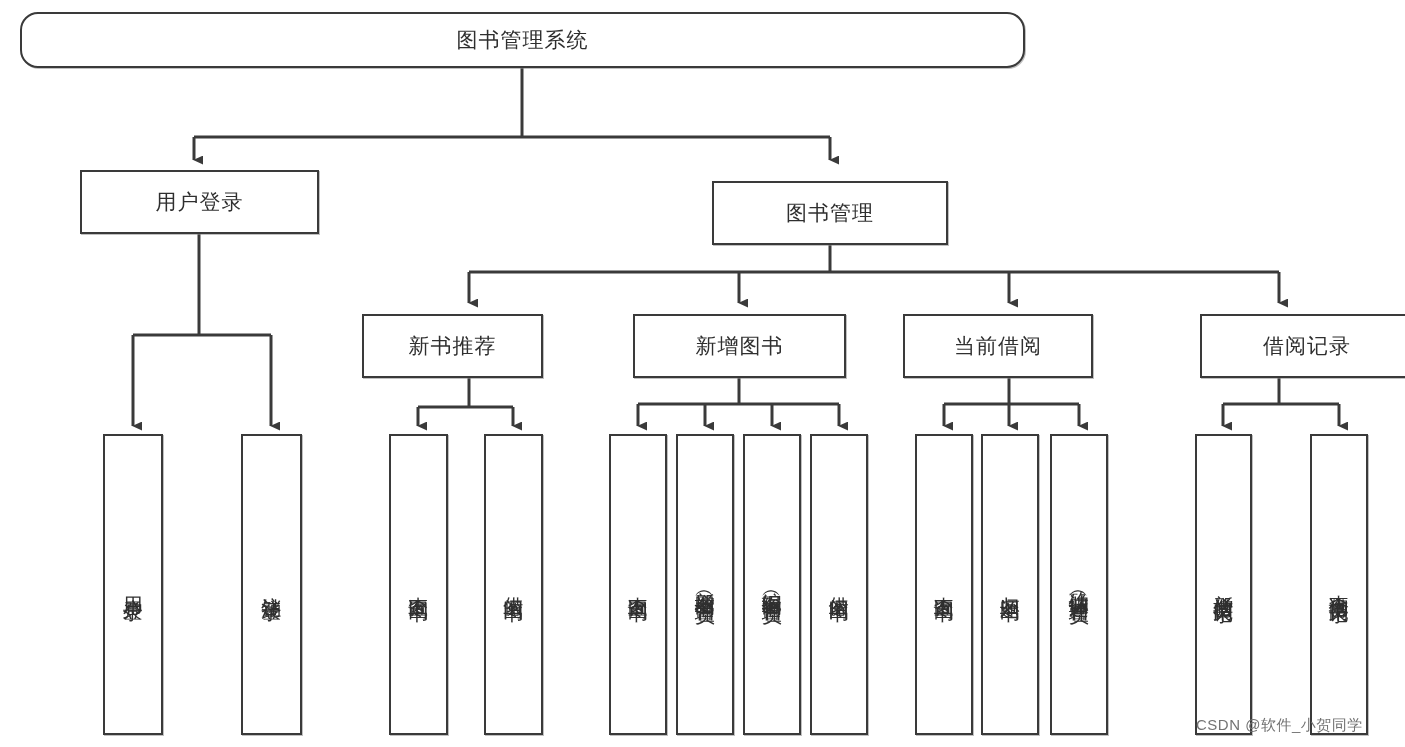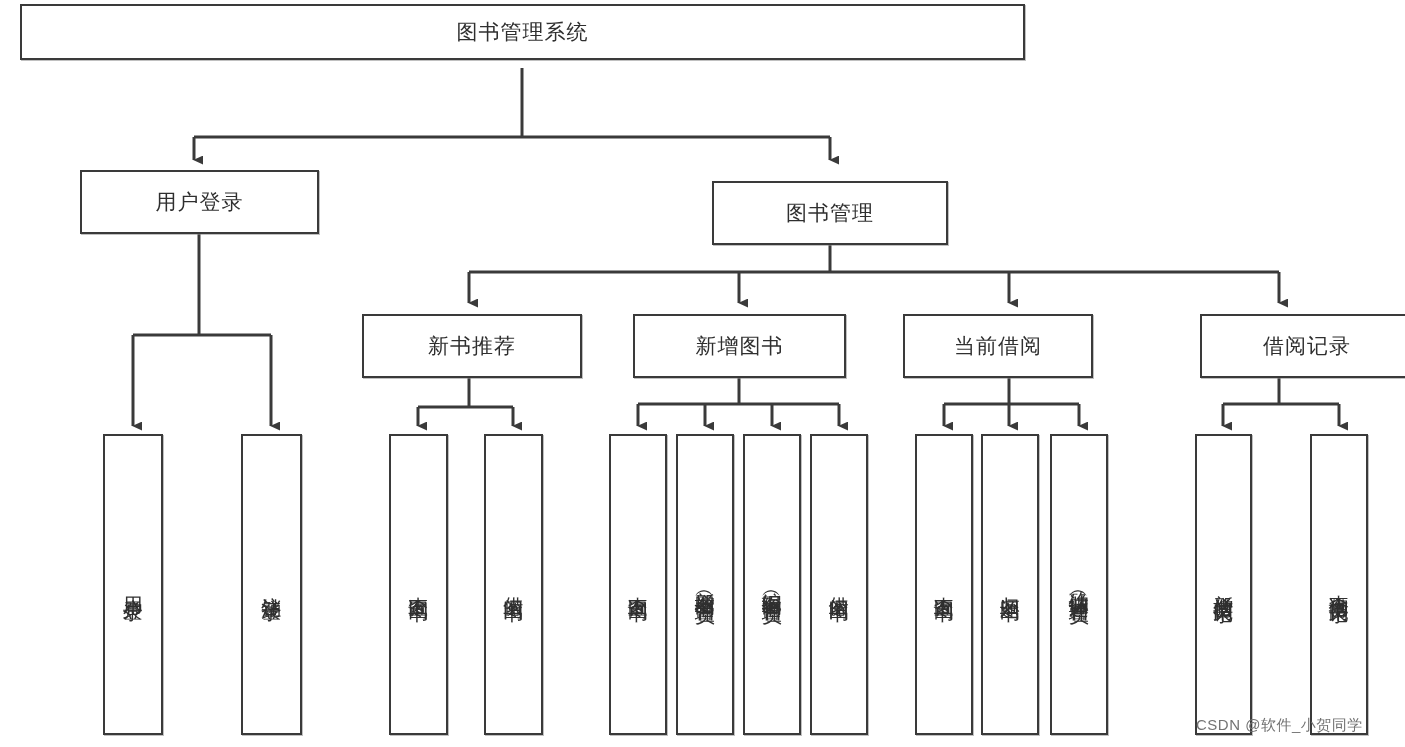--- a/index.html
+++ b/index.html
@@ -130,32 +130,32 @@
     </g>
 
     <g stroke="#3a3a3a" stroke-width="3" fill="none">
       <path d="M1279,378 L1279,404"></path>
       <path d="M1223,404 L1339,404"></path>
       <path d="M1223,404 L1223,426" marker-end="url(#arrowhead)"></path>
       <path d="M1339,404 L1339,426" marker-end="url(#arrowhead)"></path>
     </g>
   </svg>
 
-  <div class="node horiz" style="left:20px; top:4px; width:1005px; height:56px;">
+  <div class="node horiz" style="left:20px; top:12px; width:1005px; height:56px;border-radius:18px;">
     <span class="node-label">图书管理系统</span>
   </div>
 
   <div class="node horiz" style="left:80px; top:170px; width:239px; height:64px;">
     <span class="node-label">用户登录</span>
   </div>
   <div class="node horiz" style="left:712px; top:170px; width:236px; height:64px;margin-top:11px;">
     <span class="node-label">图书管理</span>
   </div>
 
-  <div class="node horiz" style="left:362px; top:314px; width:220px; height:64px;">
+  <div class="node horiz" style="left:362px; top:314px; width:181px; height:64px;">
     <span class="node-label">新书推荐</span>
   </div>
   <div class="node horiz" style="left:633px; top:314px; width:213px; height:64px;">
     <span class="node-label">新增图书</span>
   </div>
   <div class="node horiz" style="left:903px; top:314px; width:190px; height:64px;">
     <span class="node-label">当前借阅</span>
   </div>
   <div class="node horiz" style="left:1200px; top:314px; width:214px; height:64px;">
     <span class="node-label">借阅记录</span>

